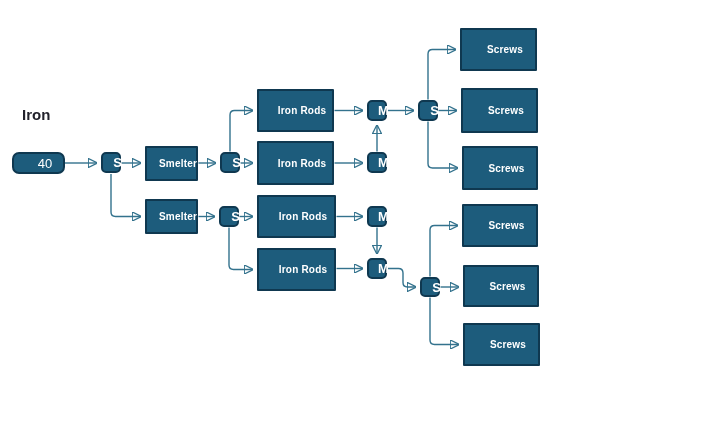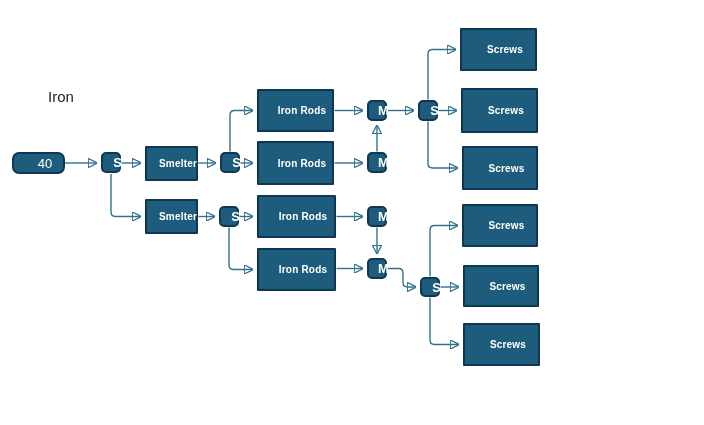--- a/index.html
+++ b/index.html
@@ -50,25 +50,24 @@
     border-radius: 5px;
   }
   .node.pill {
     font-size: 13px;
     font-weight: 400;
     border-radius: 7px;
   }
   .source-label {
     position: absolute;
     left: 22px;
-    top: 88px;
+    top: 106px;
     font-size: 15px;
-    font-weight: 400;
+    font-weight: 700;
     color: #21212b;
-    margin-left: 26px;
   }
   
   #n-input60  { left: 12px;  top: 152px; width: 53px; height: 22px; }
   #n-s1       { left: 101px; top: 152px; width: 20px; height: 21px; }
   #n-smelter1 { left: 145px; top: 146px; width: 53px; height: 35px; }
   #n-smelter2 { left: 145px; top: 199px; width: 53px; height: 35px; }
   #n-s2       { left: 220px; top: 152px; width: 20px; height: 21px; }
   #n-s3       { left: 219px; top: 206px; width: 20px; height: 21px; }
   #n-ir1      { left: 257px; top: 89px;  width: 77px; height: 43px; }
   #n-ir2      { left: 257px; top: 141px; width: 77px; height: 44px; }

